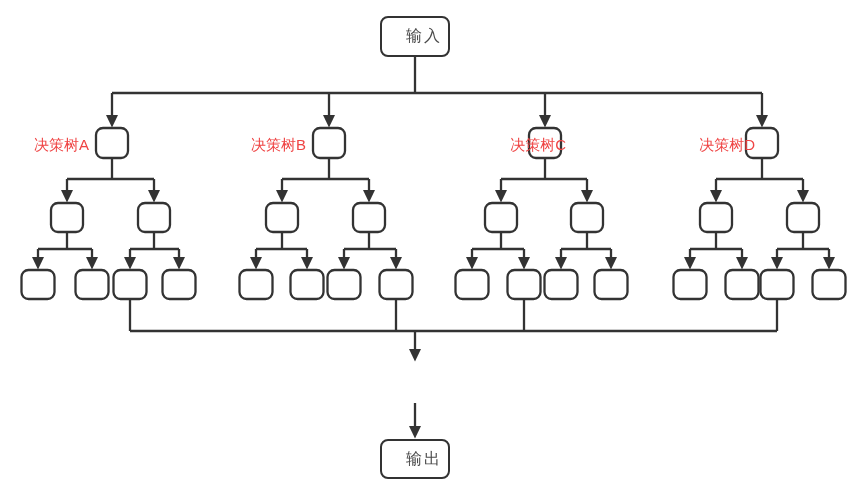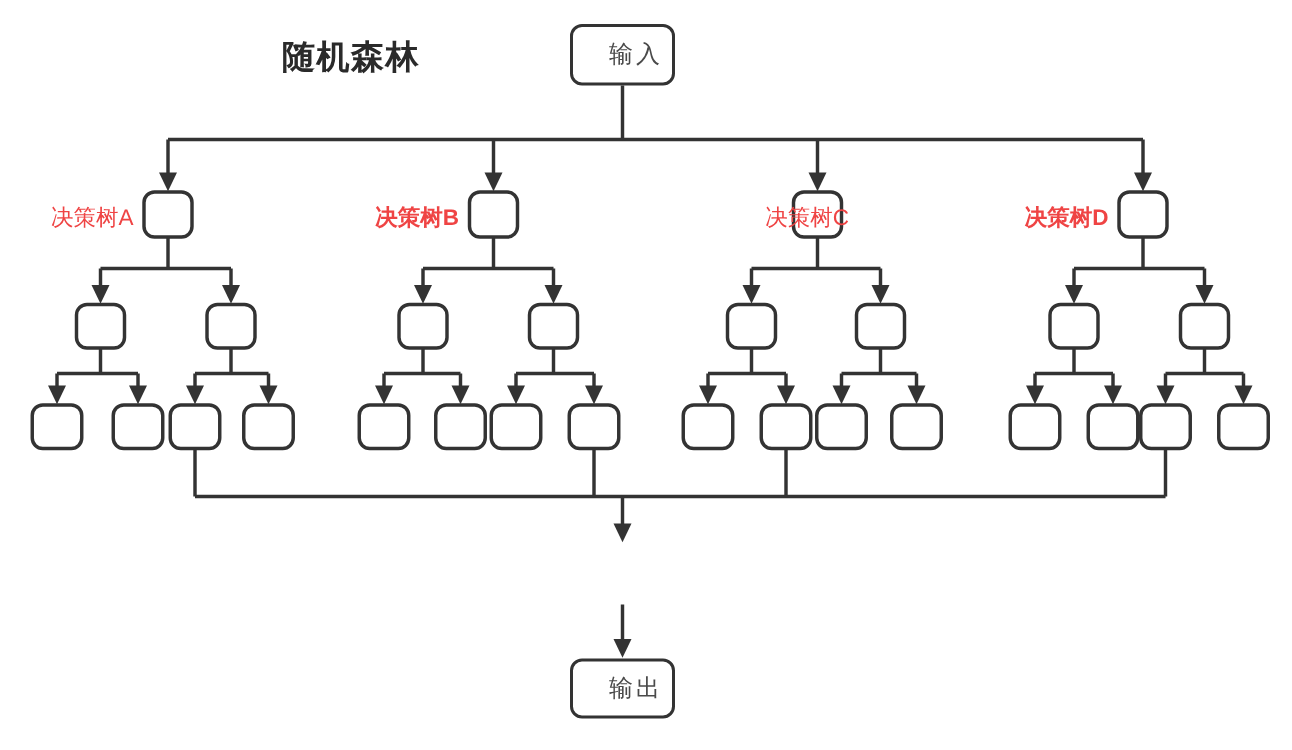--- a/index.html
+++ b/index.html
@@ -29,23 +29,23 @@
     position: absolute;
     top: 136px;
     width: 62px;
     height: 18px;
     font-size: 15px;
     color: #ef4444;
     text-align: right;
     white-space: nowrap;
   }
   .tree-label.a { left: 27px; }
-  .tree-label.b { left: 244px; font-weight: bold; }
+  .tree-label.b { left: 244px; }
   .tree-label.c { left: 460px; margin-left: 44px; }
-  .tree-label.d { left: 677px; font-weight: bold; }
+  .tree-label.d { left: 693px; }
   .big-node {
     position: absolute;
     left: 380px;
     width: 70px;
     box-sizing: border-box;
     background: #ffffff;
     border: 2px solid #333333;
     border-radius: 8px;
     display: flex;
     align-items: center;
@@ -179,21 +179,20 @@
       <rect x="673.5" y="270" width="33" height="29" rx="7" ry="7" fill="#ffffff" stroke="#333333" stroke-width="2.3"></rect>
       <rect x="725.5" y="270" width="33" height="29" rx="7" ry="7" fill="#ffffff" stroke="#333333" stroke-width="2.3"></rect>
       <rect x="760.5" y="270" width="33" height="29" rx="7" ry="7" fill="#ffffff" stroke="#333333" stroke-width="2.3"></rect>
       <rect x="812.5" y="270" width="33" height="29" rx="7" ry="7" fill="#ffffff" stroke="#333333" stroke-width="2.3"></rect>
       <line x1="415" y1="331" x2="415" y2="353" stroke="#333333" stroke-width="2.3"></line>
       <polygon points="409,349 421,349 415,361.5" fill="#333333"></polygon>
       <line x1="415" y1="403" x2="415" y2="430" stroke="#333333" stroke-width="2.3"></line>
       <polygon points="409,426 421,426 415,438.5" fill="#333333"></polygon>
     </svg>
 
-  <div class="diagram-title">随机森林</div>
 
   <div class="tree-label a">决策树A</div>
   <div class="tree-label b">决策树B</div>
   <div class="tree-label c">决策树C</div>
   <div class="tree-label d">决策树D</div>
 
   <div class="big-node input">
     <span>输入</span>
   </div>
   <div class="big-node output">

